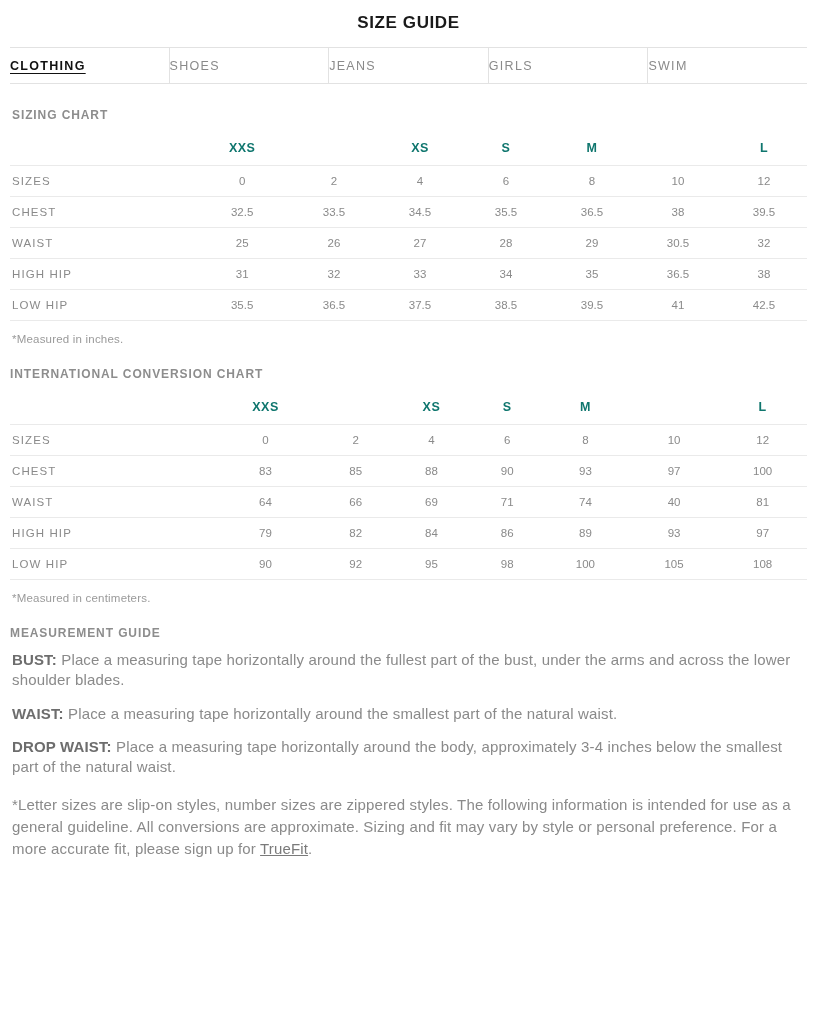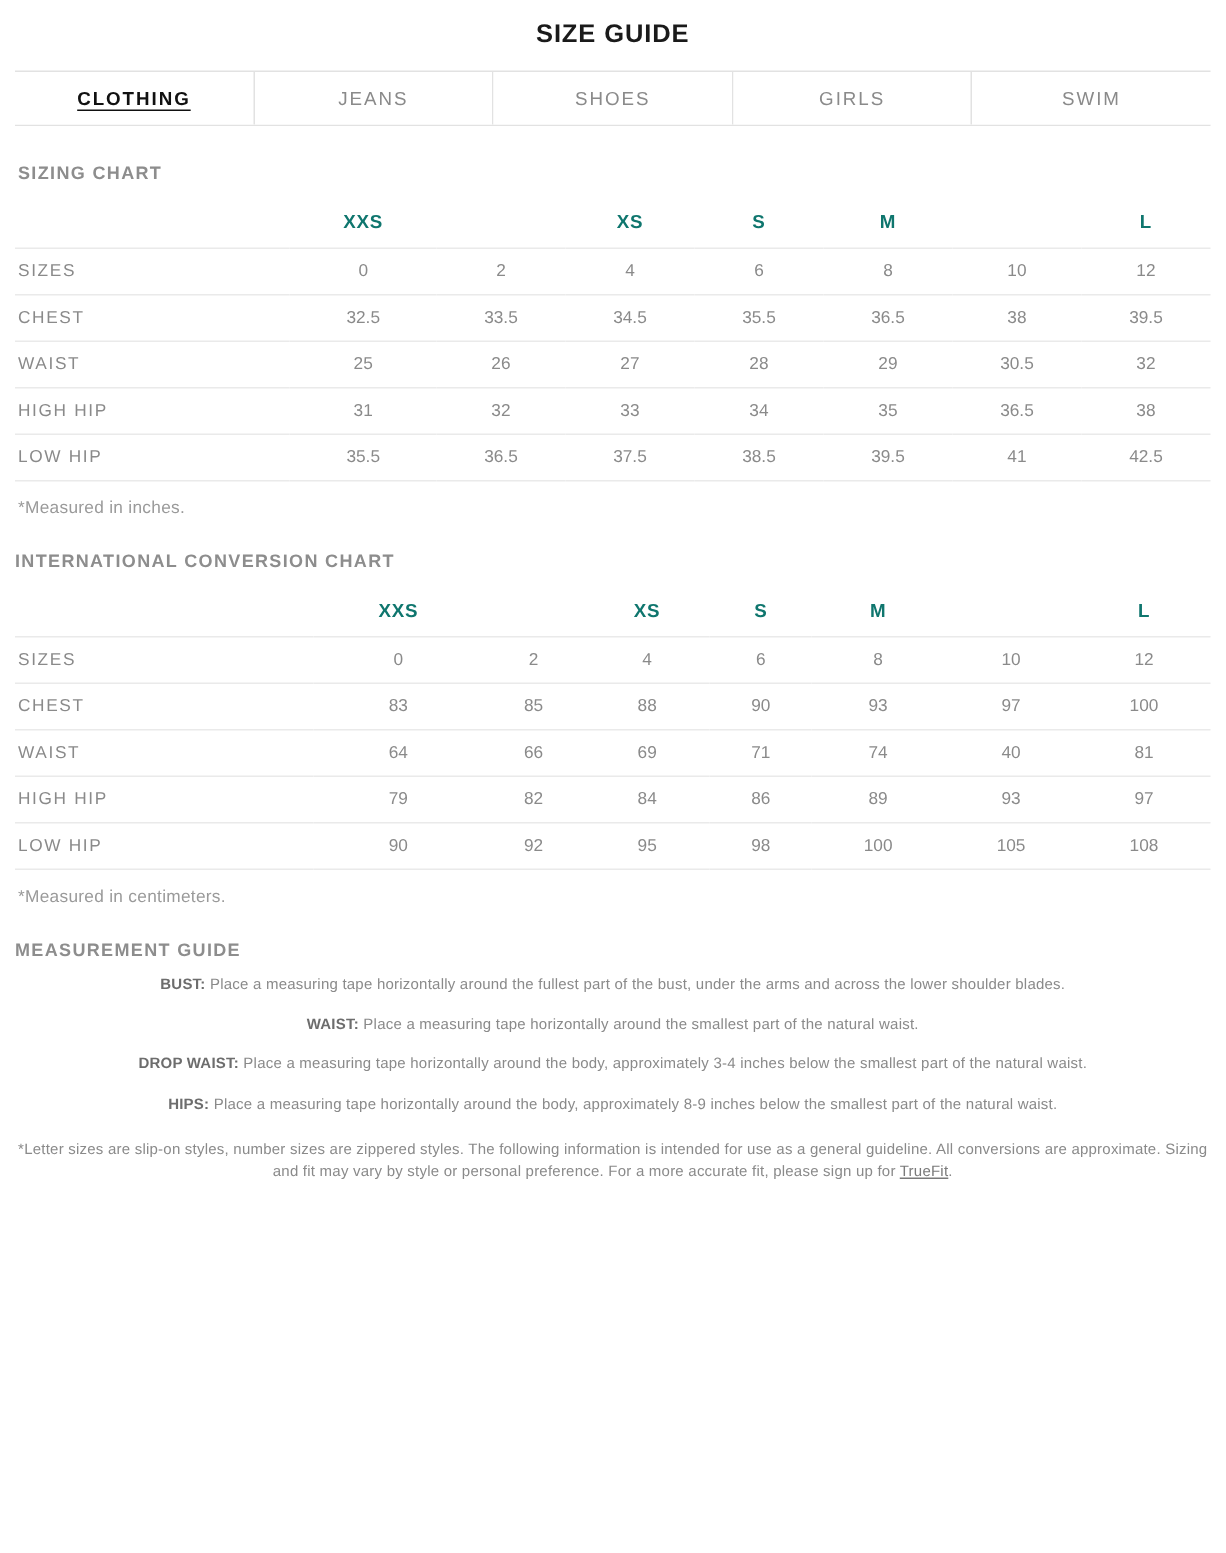--- a/index.html
+++ b/index.html
@@ -31,21 +31,20 @@
     display: flex;
     border-top: 1px solid #e2e2e2;
     border-bottom: 1px solid #e2e2e2;
     margin: 0 10px;
     height: 37px;
   }
   .tab {
     flex: 1 1 0;
     display: flex;
     align-items: center;
-    justify-content: center;
     font-size: 12.5px;
     letter-spacing: 1.3px;
     color: #8a8a8a;
     border-right: 1px solid #e2e2e2;
     cursor: pointer;
     background: #fff;
   }
   .tab:last-child { border-right: none; }
   .tab.active {
     color: #111;
@@ -106,26 +105,25 @@
   .note {
     font-size: 11.5px;
     color: #9a9a9a;
     padding: 12px 12px 0 12px;
     letter-spacing: 0.2px;
   }
 
   
   .guide { padding: 0 12px; }
   .guide p {
-    font-size: 10px;
+    font-size: 15px;
     line-height: 1.35;
     color: #8a8a8a;
     margin: 0 0 13px 0;
     letter-spacing: 0.15px;
-    text-align: center;
   }
   .guide p b {
     color: #6d6d6d;
     font-weight: bold;
   }
   .guide p.closing {
     margin-top: 17px;
     line-height: 1.45;
   }
   .guide a {
@@ -136,24 +134,24 @@
 </head>
 <body>
 
 <h1 class="page-title">SIZE GUIDE</h1>
 
 <nav class="tabs">
   <div class="tab active">
       <span>CLOTHING</span>
     </div>
   <div class="tab">
+      <span>SHOES</span>
+    </div>
+  <div class="tab">
       <span>JEANS</span>
-    </div>
-  <div class="tab">
-      <span>SHOES</span>
     </div>
   <div class="tab">
       <span>GIRLS</span>
     </div>
   <div class="tab">
       <span>SWIM</span>
     </div>
 </nav>
 
 <h2 class="section-heading">SIZING CHART</h2>
@@ -327,19 +325,16 @@
 <div class="guide">
   <p>
     <b>BUST:</b><span> Place a measuring tape horizontally around the fullest part of the bust, under the arms and across the lower shoulder blades.</span>
   </p>
   <p>
     <b>WAIST:</b><span> Place a measuring tape horizontally around the smallest part of the natural waist.</span>
   </p>
   <p>
     <b>DROP WAIST:</b><span> Place a measuring tape horizontally around the body, approximately 3-4 inches below the smallest part of the natural waist.</span>
   </p>
-  <p>
-    <b>HIPS:</b><span> Place a measuring tape horizontally around the body, approximately 8-9 inches below the smallest part of the natural waist.</span>
-  </p>
   <p class="closing">
     <span>*Letter sizes are slip-on styles, number sizes are zippered styles. The following information is intended for use as a general guideline. All conversions are approximate. Sizing and fit may vary by style or personal preference. For a more accurate fit, please sign up for </span><a href="#">TrueFit</a><span>.</span>
   </p>
 </div>
 
 </body></html>

